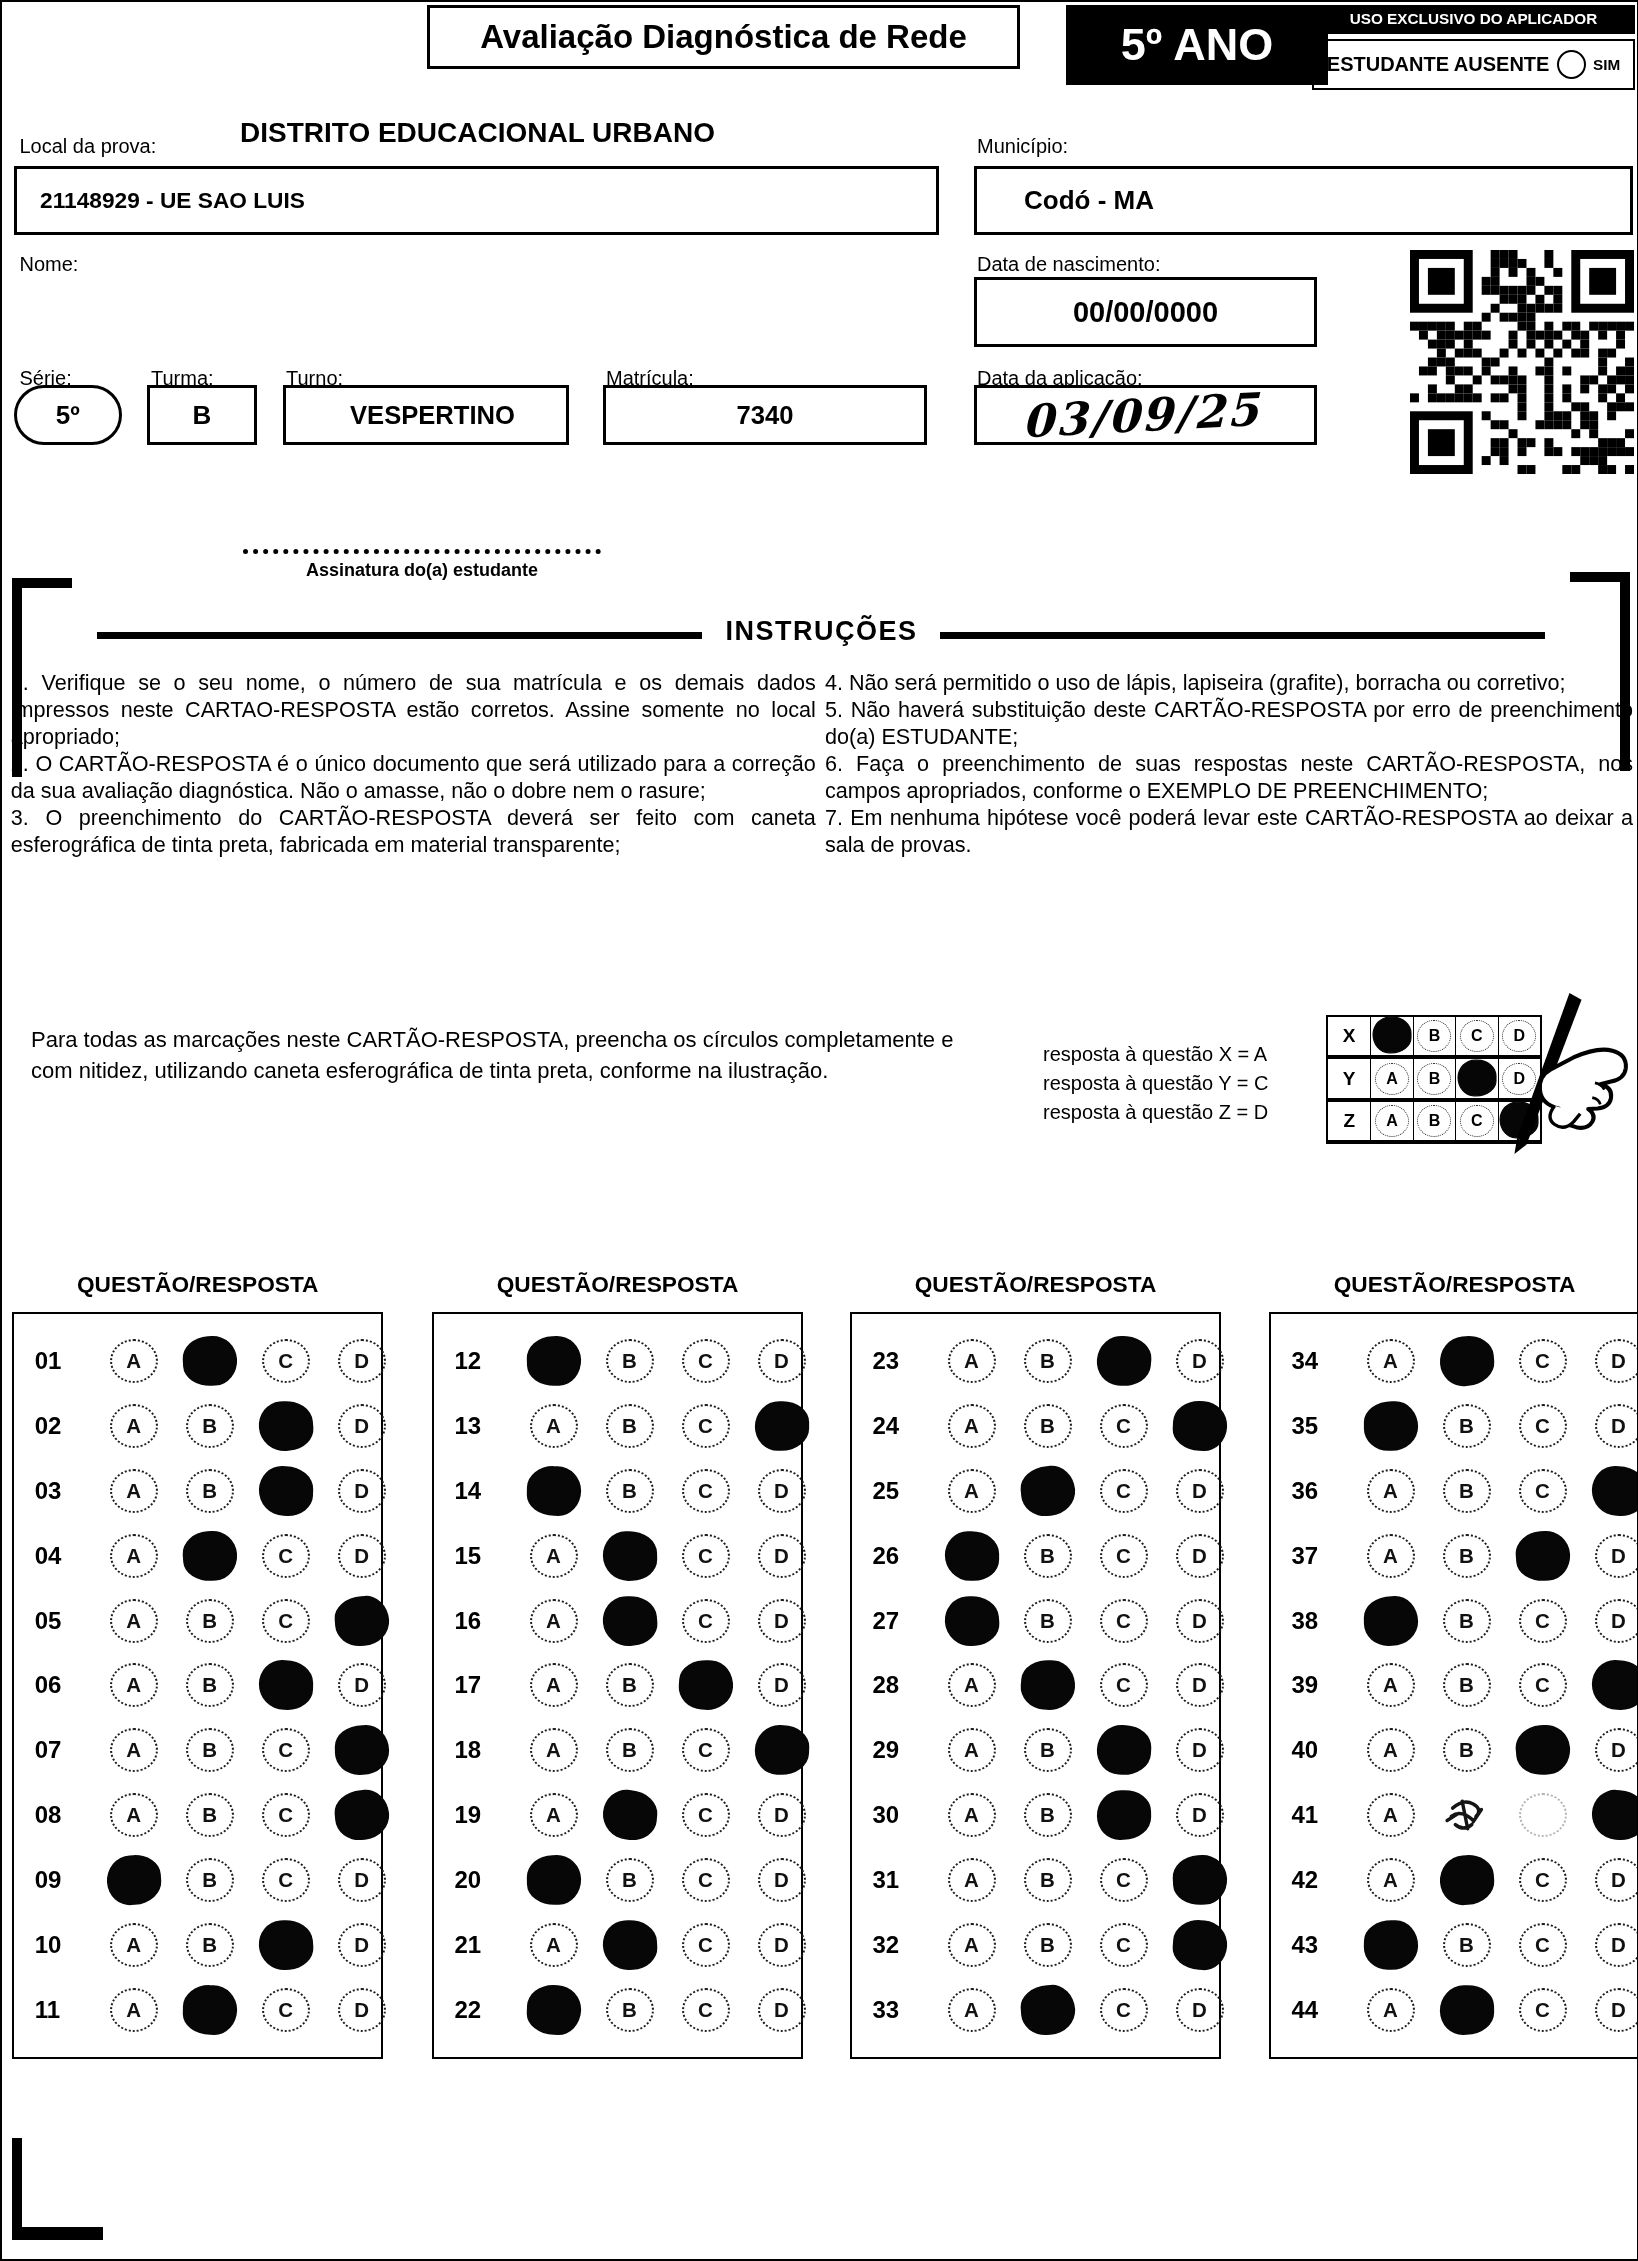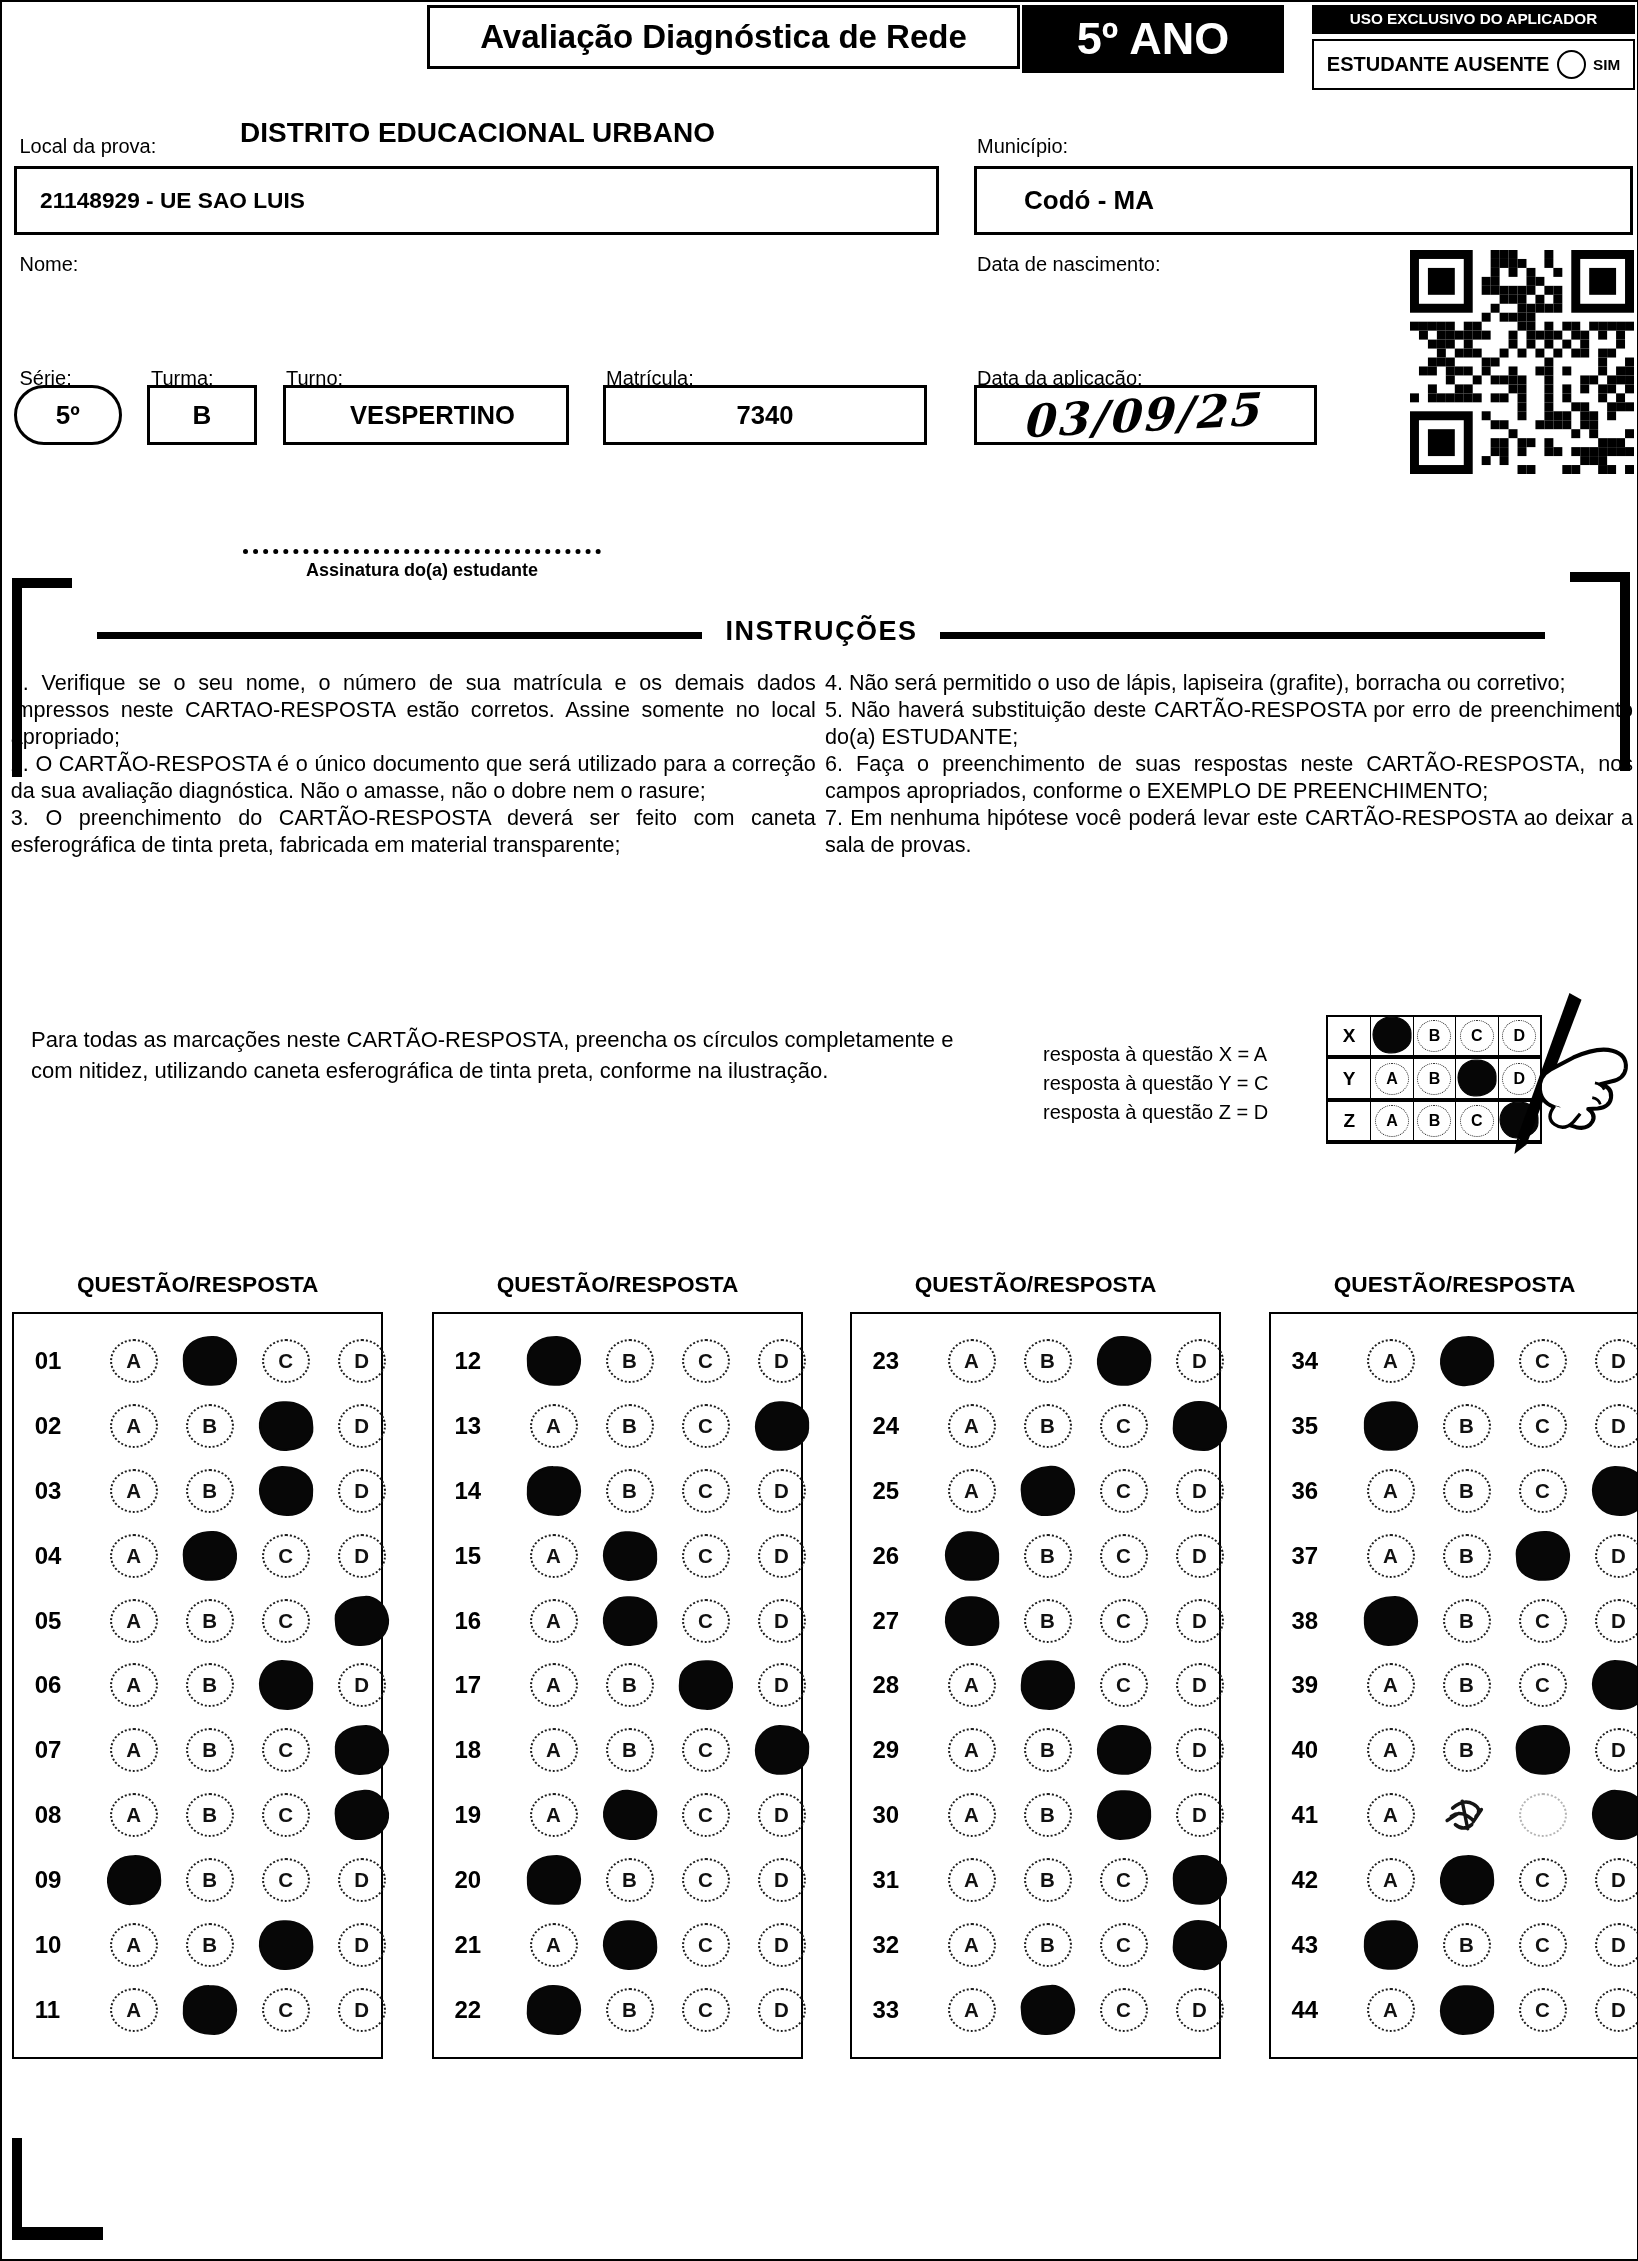--- a/index.html
+++ b/index.html
@@ -6,21 +6,21 @@
   .page{position:relative;width:1639px;height:2261px;background:#fff;border:2.9px solid #000;
         box-sizing:border-box;font-family:"Liberation Sans",sans-serif;color:#000;overflow:hidden;}
   .abs{position:absolute;}
   .blackbox{background:#000;color:#fff;display:flex;align-items:center;justify-content:center;font-weight:700;}
   .valbox{border:3.7px solid #000;display:flex;align-items:center;box-sizing:border-box;background:#fff;}
   .lbl{font-size:20px;font-weight:400;}
   .bigval{font-weight:700;}
   
   .hdr-card{left:11.7px;top:5.8px;width:414px;height:58px;font-size:34px;letter-spacing:0.7px;}
   .hdr-title{left:425px;top:2.9px;width:593px;height:64px;border:3.7px solid #000;display:flex;align-items:center;justify-content:center;font-size:33px;font-weight:700;box-sizing:border-box;}
-  .hdr-grade{left:1020px;top:2.9px;width:262px;height:68px;font-size:45px;}
+  .hdr-grade{left:1064px;top:2.9px;width:262px;height:80px;font-size:45px;}
   .apl-strip{left:1310px;top:2.9px;width:323px;height:29px;font-size:15.3px;}
   .apl-box{left:1310px;top:37px;width:323px;height:51px;border:2.9px solid #000;display:flex;align-items:center;justify-content:center;gap:7.3px;box-sizing:border-box;}
   .apl-box .t1{font-size:20px;font-weight:700;}
   .apl-box .circ{width:29px;height:29px;border:2.9px solid #000;border-radius:50%;box-sizing:border-box;}
   .apl-box .t2{font-size:15.3px;font-weight:700;}
   
   .sig-line{left:241px;top:547px;width:358px;border-top:5.1px dotted #000;}
   .sig-lbl{left:241px;top:558px;width:358px;text-align:center;font-size:18px;font-weight:700;}
   
   .bar{background:#000;}
@@ -80,20 +80,23 @@
   <div class="abs valbox" style="left:11.7px;top:164px;width:925px;height:69px;">
     <span class="bigval" style="padding-left:23.4px;font-size:22.7px;">21148929 - UE SAO LUIS</span>
   </div>
   <div class="abs valbox" style="left:972px;top:164px;width:659px;height:69px;">
     <span class="bigval" style="padding-left:47px;font-size:26px;">Codó - MA</span>
   </div>
 
   <div class="abs lbl" style="left:17.5px;top:251px;">Nome:</div>
   <div class="abs lbl" style="left:975px;top:251px;">Data de nascimento:</div>
 
+  <div class="abs valbox" style="left:972px;top:275px;width:343px;height:70px;justify-content:center;">
+    <span class="bigval" style="font-size:29px;">00/00/0000</span>
+  </div>
 
   <div class="abs" style="left:1408px;top:248px;width:224px;height:224px;">
     <svg width="224" height="224" viewBox="0 0 300 300" id="qr-svg">
         <rect x="0" y="0" width="300" height="300" fill="#fff"></rect>
         <rect x="0" y="0" width="84" height="84" fill="#000"></rect>
         <rect x="12" y="12" width="60" height="60" fill="#fff"></rect>
         <rect x="24" y="24" width="36" height="36" fill="#000"></rect>
         <rect x="216" y="0" width="84" height="84" fill="#000"></rect>
         <rect x="228" y="12" width="60" height="60" fill="#fff"></rect>
         <rect x="240" y="24" width="36" height="36" fill="#000"></rect>

